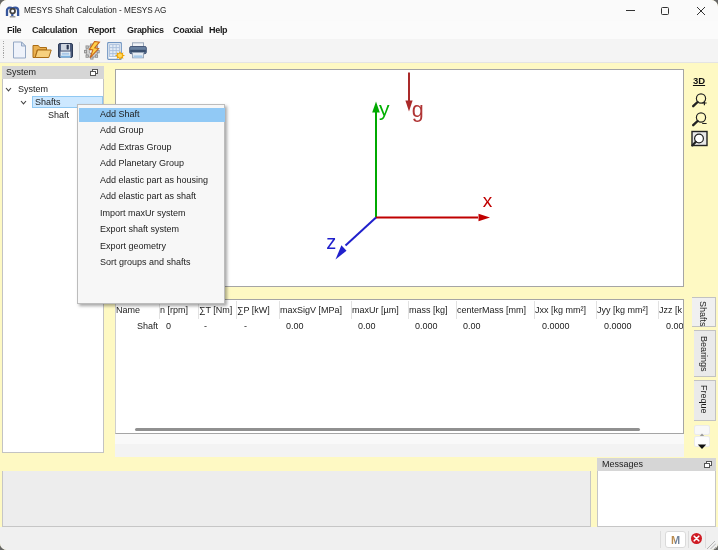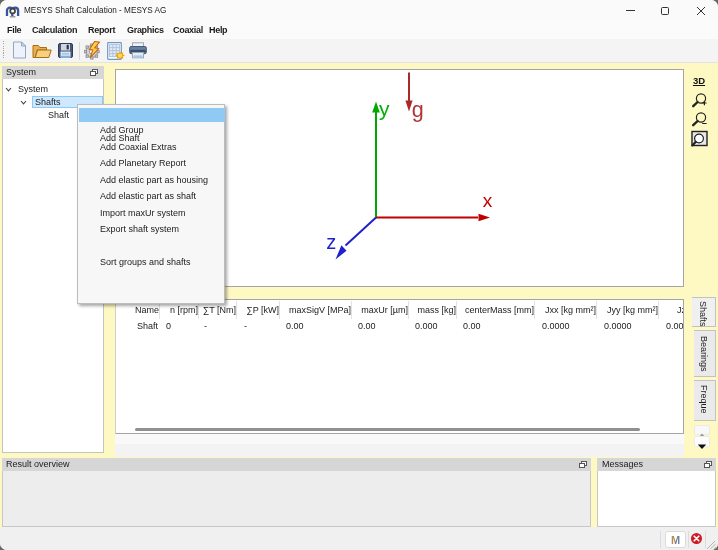--- a/index.html
+++ b/index.html
@@ -24,21 +24,21 @@
 .floaticon { position:absolute; top:3px; width:8px; height:7px; }
 
 #sys-title { left:2px; top:66px; width:102px; }
 #sys-tree { left:2px; top:79px; width:102px; height:374px; background:#fff; border:1px solid #c3c3c3; border-top:none; }
 
 #view3d { left:115px; top:69px; width:569px; height:218px; background:#fff; border:1px solid #a5a5a5; }
 
 #lbl3d { left:687px; top:75px; width:24px; text-align:center; font-size:9.5px; font-weight:bold; color:#111;text-decoration:underline; }
 
 #tablebox { left:115px; top:299px; width:569px; height:135px; background:#fff; border:1px solid #a5a5a5; border-left-color:#cfcfcf; overflow:hidden; }
-.hdr { position:absolute; top:1px; height:18px; line-height:18px; font-size:9px; color:#1b1b1b; text-align:right; border-right:1px solid #e2e2e2;}
+.hdr { position:absolute; top:1px; height:18px; line-height:18px; font-size:9px; color:#1b1b1b; text-align:left; border-right:1px solid #e2e2e2;}
 .cell { position:absolute; top:19px; height:14px; line-height:14px; font-size:9px; color:#1b1b1b; }
 #hscroll { left:19px; top:128px; height:3px; background:#909090; border-radius:2px; width:505px; }
 
 .vtab { position:absolute; background:#eaeaea; border:1px solid #c2c2c2; border-left:none; width:22px; }
 .vtab span { position:absolute; left:0; top:0; transform-origin:0 0; white-space:nowrap; font-size:9px; color:#1b1b1b; }
 
 #res-title { left:2px; top:458px; width:589px; }
 #res-body  { left:2px; top:471px; width:589px; height:56px; background:#ededed; border:1px solid #c6c6c6; border-top:none;}
 #msg-title { left:597px; top:458px; width:119px; }
 #msg-body  { left:597px; top:471px; width:119px; height:56px; background:#fff; border:1px solid #c6c6c6; border-top:none;}
@@ -48,21 +48,21 @@
   text-align:center; font-weight:bold; font-size:11px; line-height:16px;
   background-image:none; }
 #mbtn span { background:linear-gradient(100deg,#b98a4e 48%, #6f8199 52%); -webkit-background-clip:text; background-clip:text; color:transparent; }
 #redx { left:691px; top:533px; width:11px; height:11px; border-radius:50%; background:#cf1b24; }
 
 #cmenu { left:77px; top:103.5px; width:148px; height:200px; background:#f7f7f7; border:1px solid #bcbcbc;
   box-shadow:2px 2px 3px rgba(0,0,0,0.35); }
 .mi { position:absolute; left:1px; width:146px; height:16.45px; line-height:16.45px; font-size:9px; color:#1b1b1b; }
 .mi .txt { position:absolute; left:21px; top:0; height:16.45px; line-height:16.45px;}
 .mi.sel { background:#91c9f5; height:13.5px; }
-.mi.sel .txt { height:13.5px; line-height:13.5px;margin-top:24px; }
+.mi.sel .txt { height:13.5px; line-height:13.5px; }
 
 .trow { position:absolute; height:13px; line-height:13px; font-size:9px; color:#1b1b1b; }
 .chev { position:absolute; width:7px; height:7px; }
 </style>
 </head>
 <body>
 <div id="win">
 
   <div id="titlebar" class="abs"></div>
   <svg class="abs" style="left:5px;top:3px" width="15" height="15" viewBox="0 0 15 15">
@@ -248,27 +248,20 @@
     <svg width="14" height="8" viewBox="0 0 14 8">
         <path d="M7 1.5 L3 6 L11 6 Z" fill="#9a9a9a"></path>
       </svg>
   </div>
   <div class="abs" style="left:694px;top:436px;width:16px;height:10.5px;background:#fdfdfd;border:1px solid #ebebeb;border-radius:2px">
     <svg width="14" height="9" viewBox="0 0 14 9">
         <path d="M7 7 L2.8 2.5 L11.2 2.5 Z" fill="#111"></path>
       </svg>
   </div>
 
-  <div id="res-title" class="abs docktitle">
-      <span class="lbl">Result overview</span>
-    <svg class="floaticon" style="left:577px" width="8" height="7" viewBox="0 0 8 7">
-      <rect x="2.5" y="0.5" width="5" height="4" fill="#fff" stroke="#555"></rect>
-      <rect x="0.5" y="2.5" width="5" height="4" fill="#fff" stroke="#555"></rect>
-    </svg>
-  </div>
   <div id="res-body" class="abs"></div>
   <div id="msg-title" class="abs docktitle">
       <span class="lbl" style="left:5px">Messages</span>
     <svg class="floaticon" style="left:107px" width="8" height="7" viewBox="0 0 8 7">
       <rect x="2.5" y="0.5" width="5" height="4" fill="#fff" stroke="#555"></rect>
       <rect x="0.5" y="2.5" width="5" height="4" fill="#fff" stroke="#555"></rect>
     </svg>
   </div>
   <div id="msg-body" class="abs"></div>
 
@@ -290,34 +283,37 @@
   </svg>
 
   <div id="cmenu" class="abs">
     <div class="mi sel" style="top:3.5px">
         <span class="txt">Add Shaft</span>
       </div>
     <div class="mi" style="top:17.95px">
         <span class="txt">Add Group</span>
       </div>
     <div class="mi" style="top:34.4px">
-        <span class="txt">Add Coaxial Extras</span>
+        <span class="txt">Add Extras Group</span>
       </div>
     <div class="mi" style="top:50.85px">
-        <span class="txt">Add Planetary Report</span>
+        <span class="txt">Add Planetary Group</span>
       </div>
     <div class="mi" style="top:67.3px">
         <span class="txt">Add elastic part as housing</span>
       </div>
     <div class="mi" style="top:83.75px">
         <span class="txt">Add elastic part as shaft</span>
       </div>
     <div class="mi" style="top:100.2px">
         <span class="txt">Import maxUr system</span>
       </div>
     <div class="mi" style="top:116.65px">
         <span class="txt">Export shaft system</span>
       </div>
+    <div class="mi" style="top:133.1px">
+        <span class="txt">Export geometry</span>
+      </div>
     <div class="mi" style="top:149.55px">
         <span class="txt">Sort groups and shafts</span>
       </div>
   </div>
 </div>
 
 </body></html>

